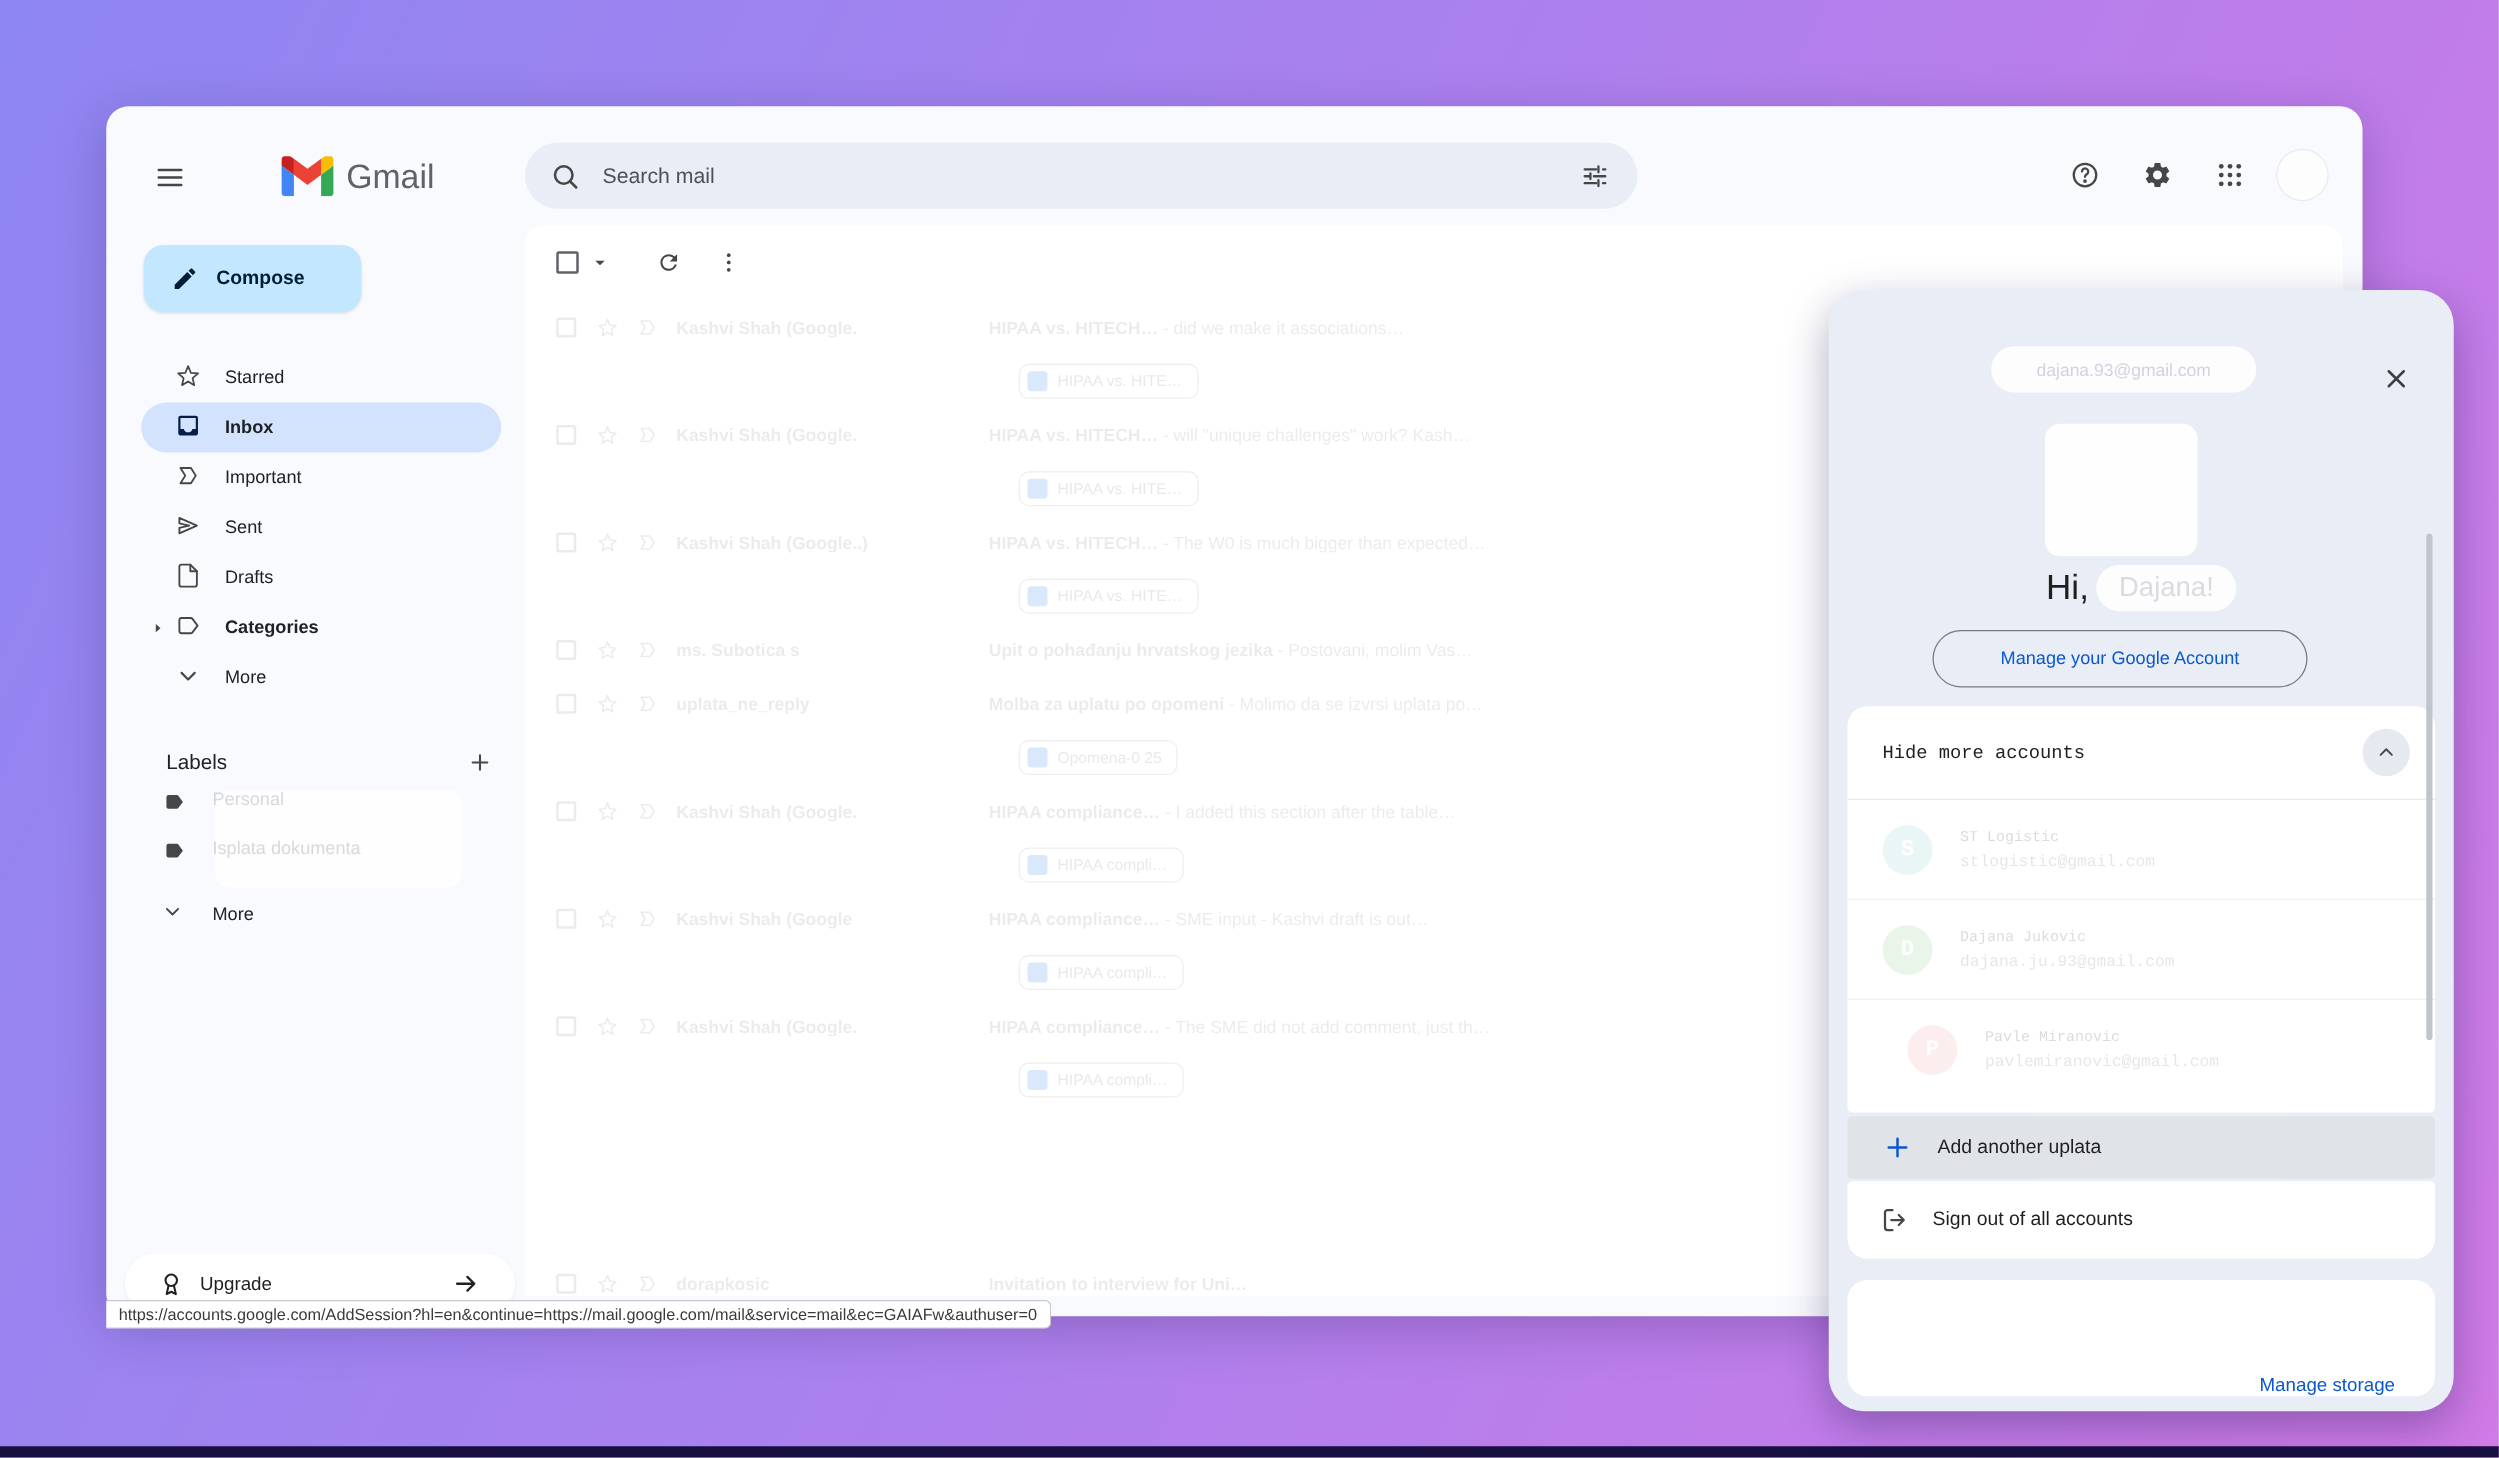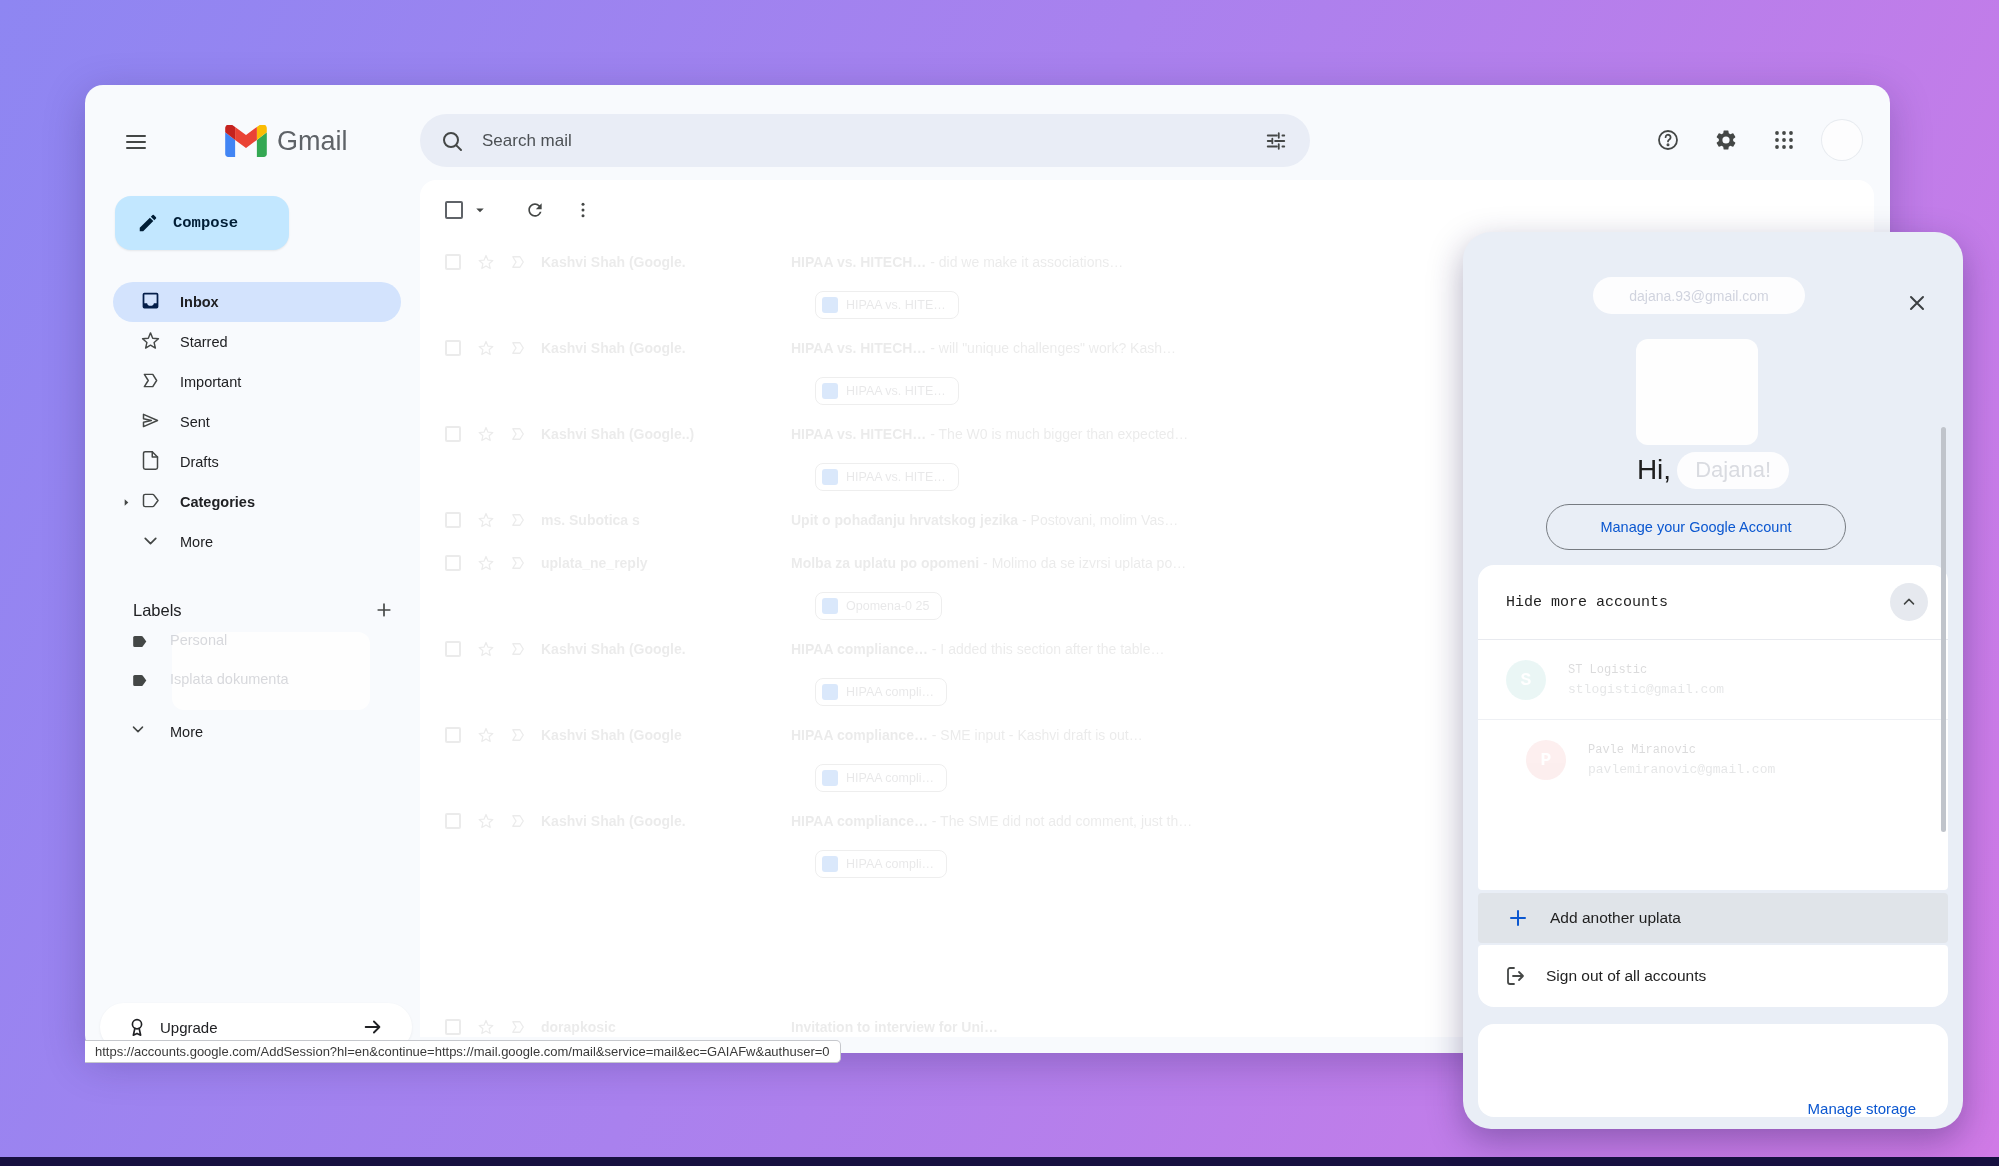--- a/index.html
+++ b/index.html
@@ -30,21 +30,21 @@
   .hdr-icon { width:40px; height:40px; border-radius:50%; display:flex; align-items:center;
     justify-content:center; color:#444746; cursor:pointer; }
   .hdr-icon svg { width:24px; height:24px; }
   .hdr-avatar { width:40px; height:40px; border-radius:50%; background:#fdfdfe; box-shadow:0 0 0 1px rgba(200,205,215,.35); }
 
   
   .compose { position:absolute; left:30px; top:111px; width:174px; height:54px; background:#c2e7ff;
     border-radius:16px; display:flex; align-items:center; padding-left:22px; gap:14px; cursor:pointer;
     box-shadow:0 1px 2px rgba(0,0,0,.08); }
   .compose svg { width:22px; height:22px; color:#001d35; }
-  .compose-label { font-size:15.5px; font-weight:700; color:#001d35;font-family:Liberation Mono, monospace; }
+  .compose-label { font-size:15.5px; font-weight:700; color:#001d35; }
   .sidebar-nav { position:absolute; left:28px; top:197px; width:288px; }
   .nav-item { height:40px; border-radius:20px; display:flex; align-items:center; cursor:pointer;
     color:#202124; }
   .nav-item.selected { background:#d3e3fd; }
   .nav-item .expander { width:27px; display:flex; justify-content:center; color:#444746; }
   .nav-item .expander svg { width:11px; height:11px; }
   .nav-item .nav-icon { width:24px; height:24px; margin-right:16px; color:#444746; display:flex; }
   .nav-item .nav-icon svg { width:21px; height:21px; }
   .nav-item.selected .nav-icon { color:#041e49; }
   .nav-label { font-size:14.5px; }
@@ -461,37 +461,37 @@
 
     <div class="compose">
       <span style="display:flex">
           <svg viewBox="0 0 24 24" width="100%" height="100%">
             <path fill="currentColor" d="M3 17.25V21h3.75L17.8 9.94l-3.75-3.75L3 17.25zM20.7 7.04a1 1 0 0 0 0-1.41l-2.34-2.34a1 1 0 0 0-1.41 0l-1.83 1.83 3.75 3.75 1.83-1.83z"></path>
           </svg>
         </span>
       <span class="compose-label">Compose</span>
     </div>
     <div class="sidebar-nav">
+        <div class="nav-item">
+          <span class="expander"></span>
+          <span class="nav-icon">
+            <svg viewBox="0 0 24 24" width="100%" height="100%" fill="none" stroke="currentColor" stroke-linecap="round" stroke-linejoin="round" stroke-width="1.6">
+              <path d="M12 17.3l-5.6 3.4 1.5-6.4-5-4.3 6.6-.6L12 3.3l2.5 6.1 6.6.6-5 4.3 1.5 6.4z"></path>
+            </svg>
+          </span>
+          <span class="nav-label">Starred</span>
+        </div>
         <div class="nav-item selected bold">
           <span class="expander"></span>
           <span class="nav-icon">
             <svg viewBox="0 0 24 24" width="100%" height="100%">
               <path fill="currentColor" d="M19 3H5a2 2 0 0 0-2 2v14a2 2 0 0 0 2 2h14a2 2 0 0 0 2-2V5a2 2 0 0 0-2-2zm0 12h-3.1a4 4 0 0 1-7.8 0H5V5h14v10z"></path>
             </svg>
           </span>
           <span class="nav-label">Inbox</span>
-        </div>
-        <div class="nav-item">
-          <span class="expander"></span>
-          <span class="nav-icon">
-            <svg viewBox="0 0 24 24" width="100%" height="100%" fill="none" stroke="currentColor" stroke-linecap="round" stroke-linejoin="round" stroke-width="1.6">
-              <path d="M12 17.3l-5.6 3.4 1.5-6.4-5-4.3 6.6-.6L12 3.3l2.5 6.1 6.6.6-5 4.3 1.5 6.4z"></path>
-            </svg>
-          </span>
-          <span class="nav-label">Starred</span>
         </div>
         <div class="nav-item">
           <span class="expander"></span>
           <span class="nav-icon">
             <svg viewBox="0 0 24 24" width="100%" height="100%" fill="none" stroke="currentColor" stroke-linecap="round" stroke-linejoin="round" stroke-width="1.7">
               <path d="M5 19l4.4-7L5 5h9.6L19 12l-4.4 7H5z"></path>
             </svg>
           </span>
           <span class="nav-label">Important</span>
         </div>
@@ -624,20 +624,27 @@
         </div>
         <div id="account-list">
             <div class="account-row">
               <span class="acc-avatar" style="background: rgb(128, 203, 196);">S</span>
               <span>
                 <div class="acc-name">ST Logistic</div>
                 <div class="acc-email">stlogistic@gmail.com</div>
               </span>
             </div>
             <div class="account-row">
+              <span class="acc-avatar" style="background: rgb(129, 199, 132);">D</span>
+              <span>
+                <div class="acc-name">Dajana Jukovic</div>
+                <div class="acc-email">dajana.ju.93@gmail.com</div>
+              </span>
+            </div>
+            <div class="account-row">
               <span class="acc-avatar" style="background: rgb(239, 154, 154);">P</span>
               <span>
                 <div class="acc-name">Pavle Miranovic</div>
                 <div class="acc-email">pavlemiranovic@gmail.com</div>
               </span>
             </div>
           </div>
       </div>
 
       <div class="ap-add-row">

